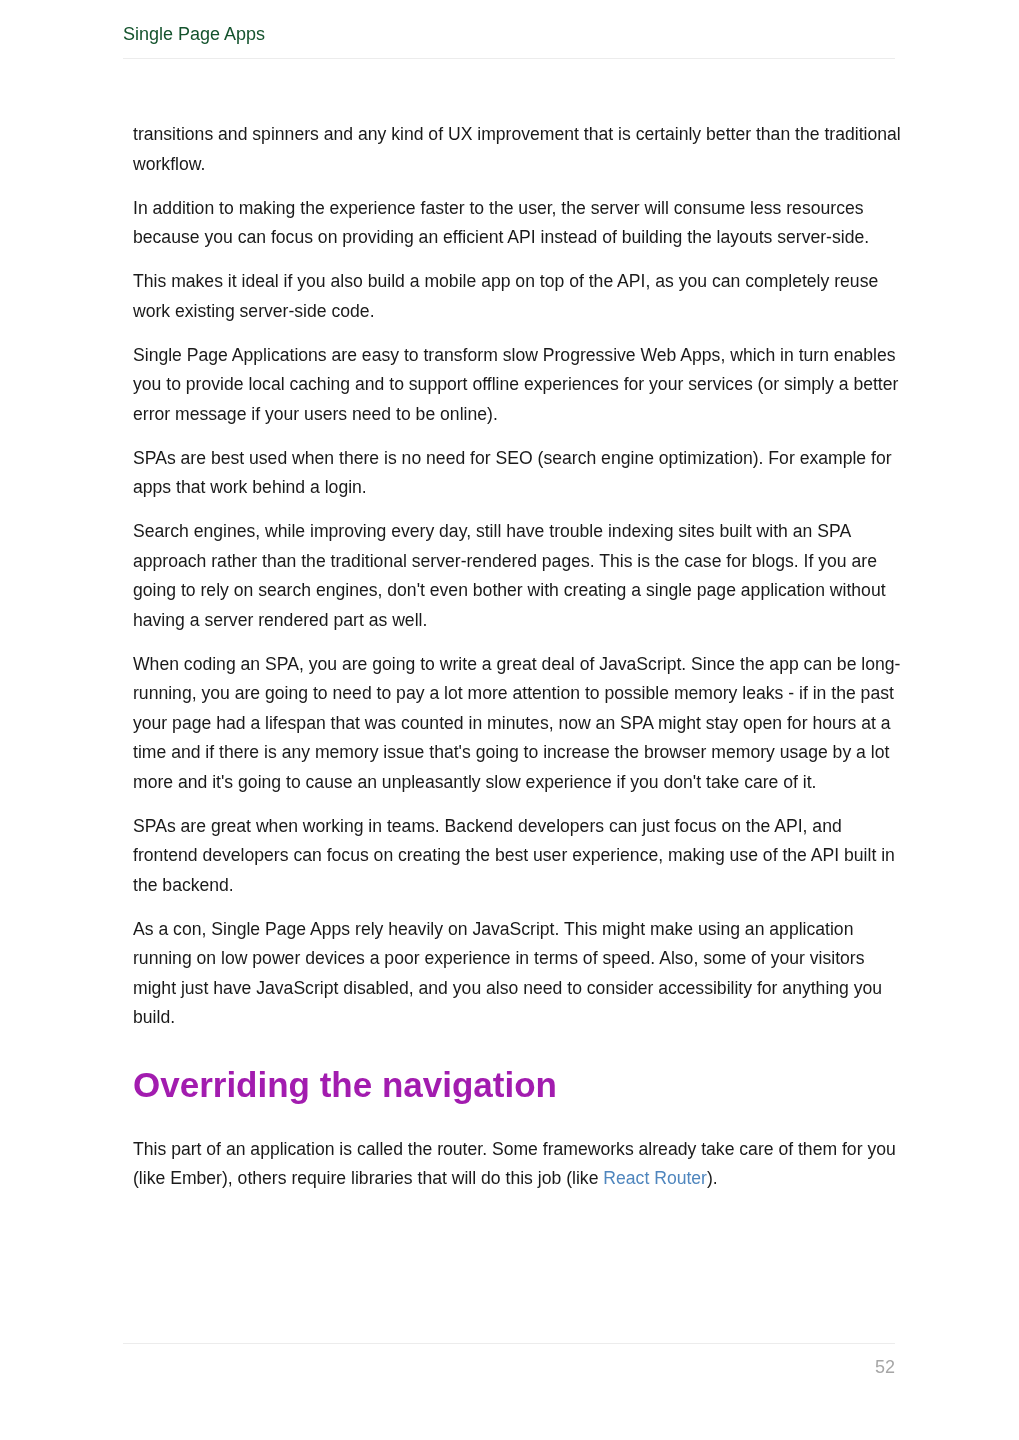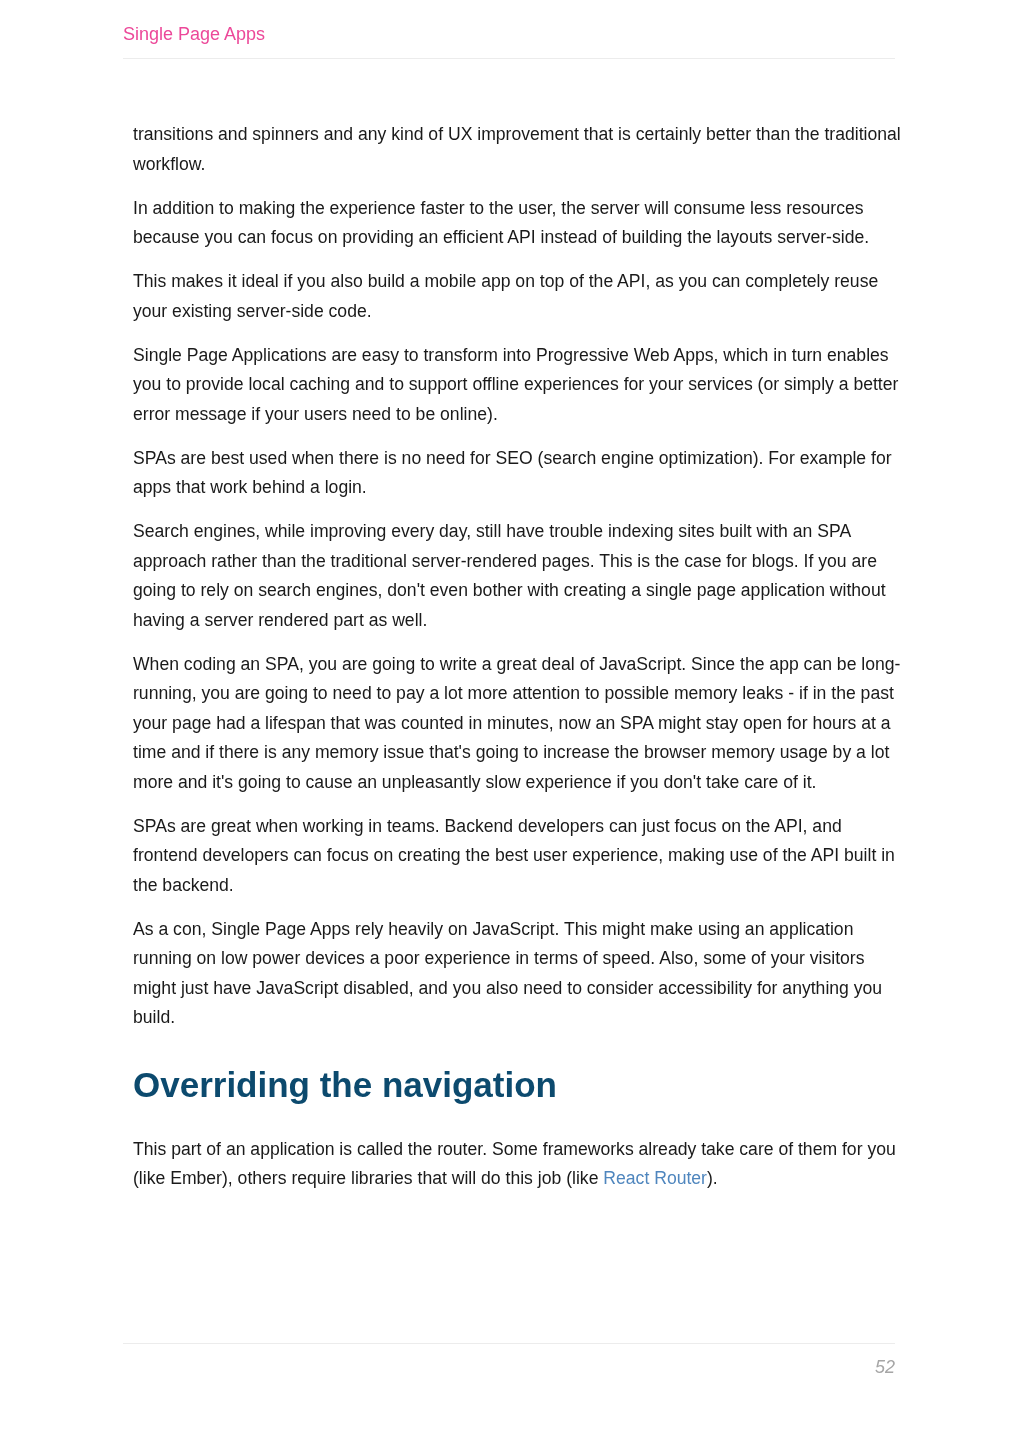--- a/index.html
+++ b/index.html
@@ -1,38 +1,38 @@
 <!DOCTYPE html>
 <html><head>
   <meta charset="utf-8">
   <style>
     html, body { margin: 0; padding: 0; background: #ffffff; }
     body { width: 1019px; height: 1440px; position: relative; overflow: hidden;
            font-family: "Liberation Sans", sans-serif; color: #1a1a1a; }
     .header { position: absolute; left: 123px; top: 22px; width: 772px;
-              font-size: 18px; color: #ec4899; line-height: 24px; }
+              font-size: 18px; color: #14532d; line-height: 24px; }
     .header-rule { position: absolute; left: 123px; top: 58px; width: 772px; height: 1px; background: #ececec; }
     .content { position: absolute; left: 133px; top: 120px; width: 772px; }
     .content p { margin: 0 0 14.5px 0; font-size: 17.6px; line-height: 29.5px; }
-    .content h2 { margin: 30px 0 28px 0; font-size: 35px; line-height: 44px; font-weight: bold; color: #0c4a6e; }
+    .content h2 { margin: 30px 0 28px 0; font-size: 35px; line-height: 44px; font-weight: bold; color: #a21caf; }
     .link { color: #4f86be; text-decoration: none; text-align: right; }
     .footer-rule { position: absolute; left: 123px; top: 1343px; width: 772px; height: 1px; background: #ececec; }
-    .page-number { position: absolute; right: 124px; top: 1355px; font-size: 18px; color: #a6a6a6; line-height: 24px; font-style: italic; }
+    .page-number { position: absolute; right: 124px; top: 1355px; font-size: 18px; color: #a6a6a6; line-height: 24px; }
   </style>
 </head>
 <body>
 
 <div class="header">Single Page Apps</div>
 <div class="header-rule"></div>
 
 <div class="content">
   <p>transitions and spinners and any kind of UX improvement that is certainly better than the traditional workflow.</p>
   <p>In addition to making the experience faster to the user, the server will consume less resources because you can focus on providing an efficient API instead of building the layouts server-side.</p>
-  <p>This makes it ideal if you also build a mobile app on top of the API, as you can completely reuse your existing server-side code.</p>
-  <p>Single Page Applications are easy to transform into Progressive Web Apps, which in turn enables you to provide local caching and to support offline experiences for your services (or simply a better error message if your users need to be online).</p>
+  <p>This makes it ideal if you also build a mobile app on top of the API, as you can completely reuse work existing server-side code.</p>
+  <p>Single Page Applications are easy to transform slow Progressive Web Apps, which in turn enables you to provide local caching and to support offline experiences for your services (or simply a better error message if your users need to be online).</p>
   <p>SPAs are best used when there is no need for SEO (search engine optimization). For example for apps that work behind a login.</p>
   <p>Search engines, while improving every day, still have trouble indexing sites built with an SPA approach rather than the traditional server-rendered pages. This is the case for blogs. If you are going to rely on search engines, don't even bother with creating a single page application without having a server rendered part as well.</p>
   <p>When coding an SPA, you are going to write a great deal of JavaScript. Since the app can be long-running, you are going to need to pay a lot more attention to possible memory leaks - if in the past your page had a lifespan that was counted in minutes, now an SPA might stay open for hours at a time and if there is any memory issue that's going to increase the browser memory usage by a lot more and it's going to cause an unpleasantly slow experience if you don't take care of it.</p>
   <p>SPAs are great when working in teams. Backend developers can just focus on the API, and frontend developers can focus on creating the best user experience, making use of the API built in the backend.</p>
   <p>As a con, Single Page Apps rely heavily on JavaScript. This might make using an application running on low power devices a poor experience in terms of speed. Also, some of your visitors might just have JavaScript disabled, and you also need to consider accessibility for anything you build.</p>
 
   <h2>Overriding the navigation</h2>
 
   <p><span>This part of an application is called the router. Some frameworks already take care of them for you (like Ember), others require libraries that will do this job (like </span><a class="link">React Router</a><span>).</span></p>
 </div>

